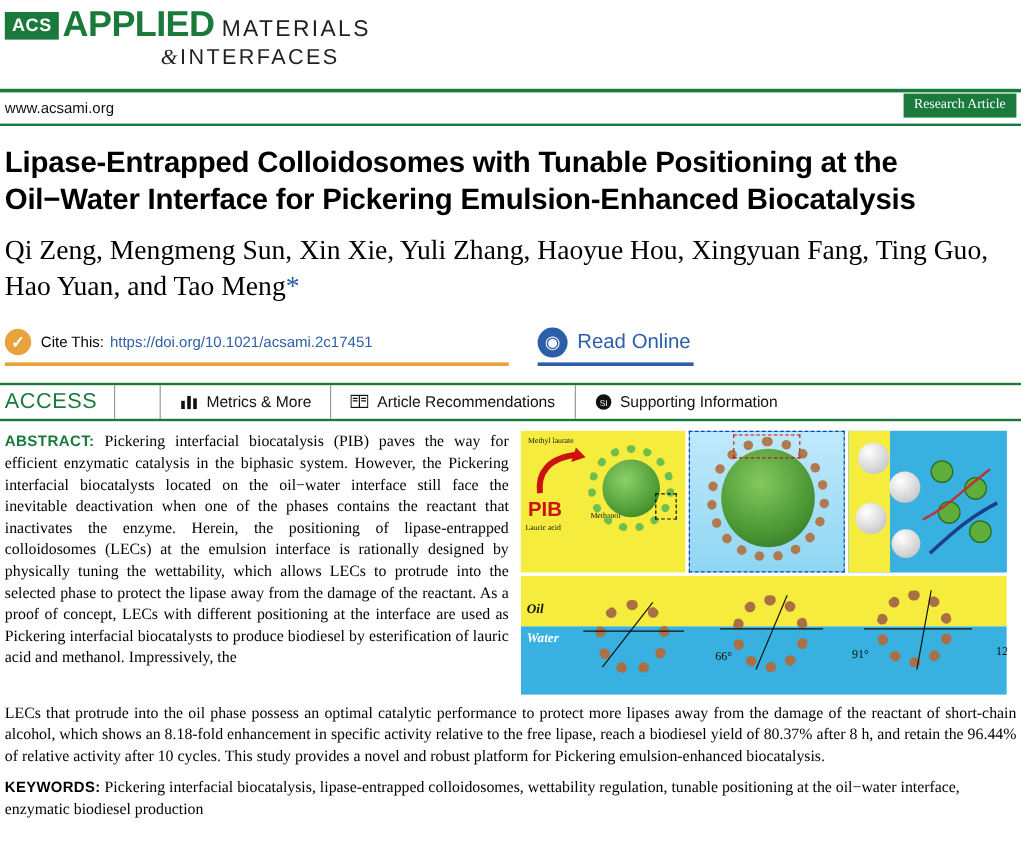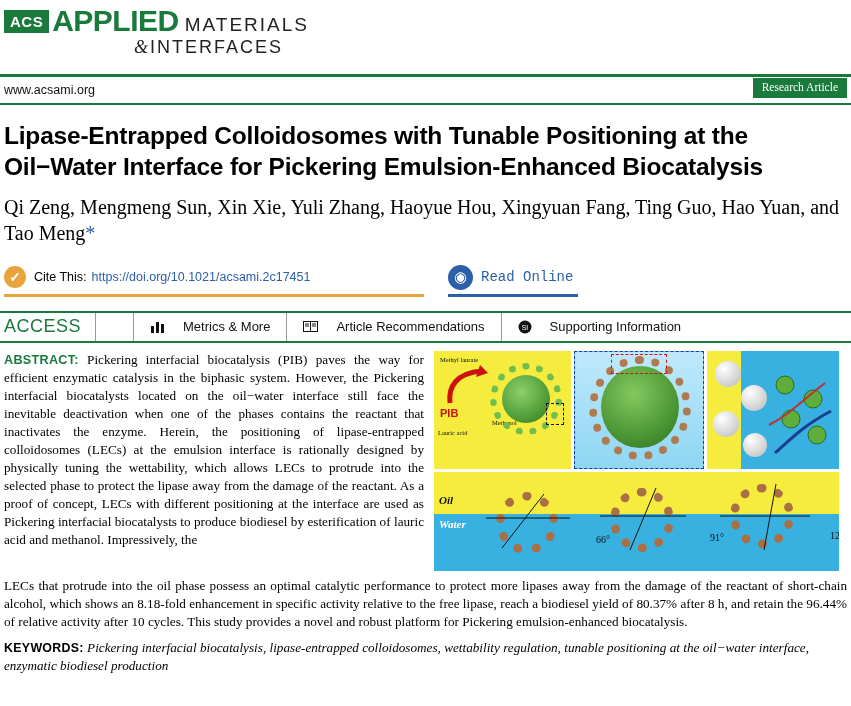--- a/index.html
+++ b/index.html
@@ -108,21 +108,21 @@
     font-family: "Liberation Sans", sans-serif;
     font-weight: bold;
     font-size: 24.5px;
     line-height: 1.26;
     letter-spacing: -0.2px;
     padding: 16px 6px 0 4px;
     color: #000000;
   }
   .authors {
     font-family: "Liberation Serif", serif;
-    font-size: 20px;
+    font-size: 23px;
     line-height: 1.33;
     padding: 11px 6px 0 4px;
   }
   .authors .star { color: #2b5fa8; }
 
   
   .citebar {
     display: flex;
     align-items: center;
     margin: 14px 0 0 4px;
@@ -163,22 +163,22 @@
   .read-icon {
     width: 25px; height: 25px;
     border-radius: 50%;
     background: #2b5fa8;
     color: #ffffff;
     display: flex; align-items: center; justify-content: center;
     font-size: 15px;
     margin-right: 8px;
   }
   .read-text {
-    font-family: Liberation Mono, monospace;
-    font-size: 14px;
+    font-family: Liberation Sans, sans-serif;
+    font-size: 17px;
     color: #2b5fa8;
   }
 
   
   .accessbar {
     display: flex;
     align-items: center;
     margin-top: 14px;
     border-top: 2px solid #1a7a3c;
     border-bottom: 2px solid #1a7a3c;
@@ -196,21 +196,20 @@
     display: flex; align-items: center;
   }
   .access-item {
     display: flex; align-items: center;
     font-family: "Liberation Sans", sans-serif;
     font-size: 13px;
     height: 100%;
     padding: 0 16px;
     border-right: 1px solid #999999;
     color: #111111;
-    gap: 11px;
   }
   .access-item:last-child { border-right: none; }
   .access-item .ai-icon { margin-right: 7px; display: flex; align-items: center; }
   .spacer-cell { flex: 0 0 38px; height: 100%; border-right: 1px solid #999999;}
 
   
   .body-wrap {
     display: flex;
     padding: 8px 4px 0 4px;
   }
@@ -295,21 +294,21 @@
     font-family: "Liberation Serif", serif;
     font-size: 13.2px;
     line-height: 1.38;
   }
   .kw-label {
     font-family: "Liberation Sans", sans-serif;
     font-weight: bold;
     font-size: 12.4px;
     letter-spacing: 0.3px;
   }
-  .kw-text { font-style: italic; }
+  .kw-text { }
 
   .sml-cap {
     font-family: "Liberation Serif", serif;
     font-size: 6.5px;
     position: absolute;
     color: #111111;
   }
 </style>
 </head>
 <body>
@@ -399,21 +398,21 @@
   <div class="col-right">
     <div class="fig-top">
 
       <div class="fig-panel fp1">
         <span class="sml-cap" style="left:6px; top:5px;">Methyl laurate</span>
 
         <svg style="position:absolute;left:8px;top:14px;" width="46" height="44" viewBox="0 0 46 44">
           <path d="M40 6 C14 8, 6 22, 8 38" stroke="#cc1111" stroke-width="5" fill="none"></path>
           <polygon points="38,0 46,8 34,12" fill="#cc1111"></polygon>
         </svg>
-        <span style="position:absolute;left:6px;top:56px;font-family:'Liberation Sans',sans-serif;font-weight:bold;font-size:11px;color:#cc1111;">PIB</span>
+        <span style="position:absolute;left:6px;top:56px;font-family:'Liberation Sans',sans-serif;font-weight:bold;font-size:17px;color:#cc1111;">PIB</span>
         <span class="sml-cap" style="left:4px; top:78px;">Lauric acid</span>
         <span class="sml-cap" style="left:58px; top:68px;">Methanol</span>
 
         <div class="bead-ring" style="left:56px; top:12px; width:72px; height:72px; border-color:#6fbf50;"></div>
         <div class="colloid" style="left:68px; top:24px; width:48px; height:48px; background:radial-gradient(circle at 40% 35%, #8dd06a 0%, #4c9a34 65%, #336b24 100%);"></div>
         <div style="position:absolute;left:112px;top:52px;width:18px;height:22px;border:1px dashed #111;"></div>
       </div>
 
       <div class="fig-panel fp2">
         <div style="position:absolute;left:0;top:0;width:100%;height:100%;background:linear-gradient(180deg,#bfe9fb 0%, #8fd6f3 100%);"></div>

